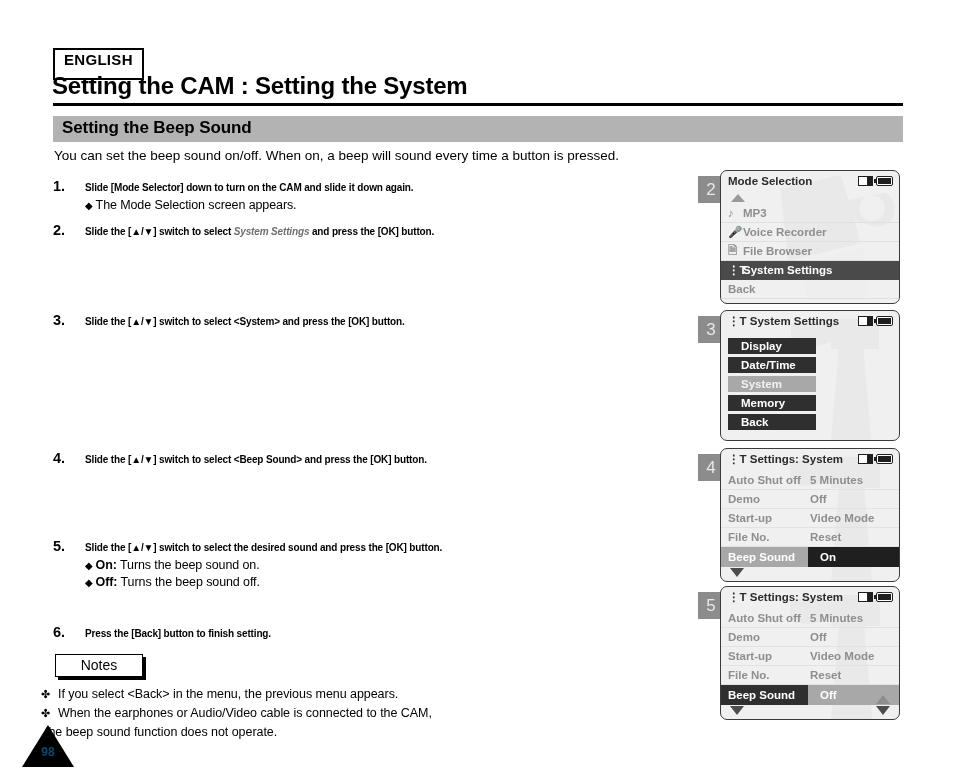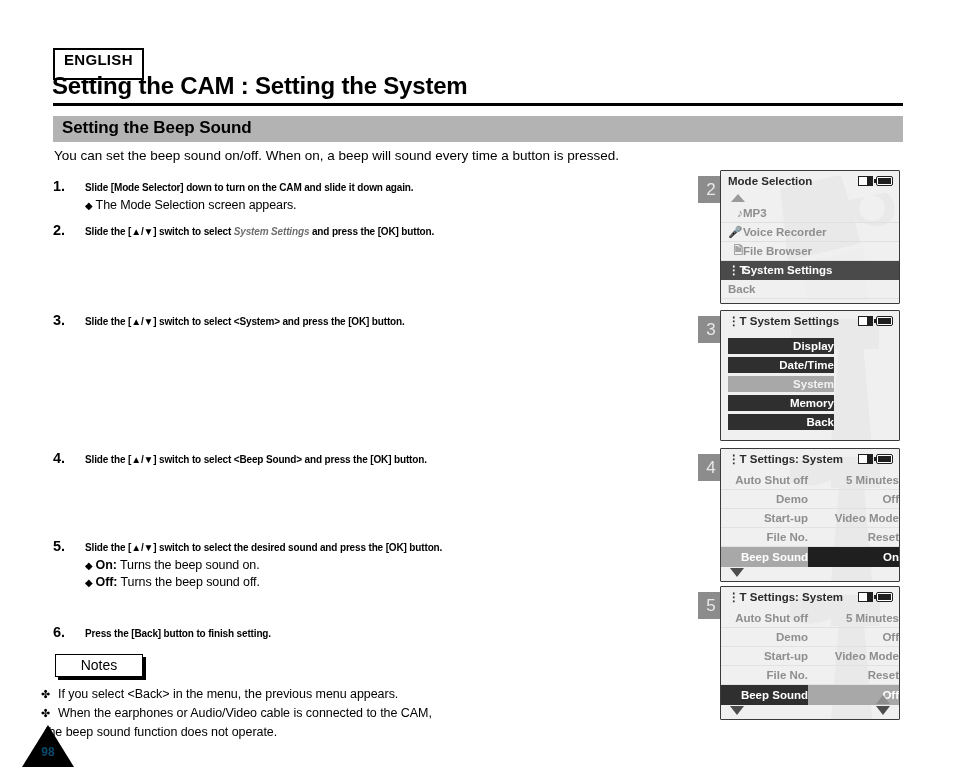--- a/index.html
+++ b/index.html
@@ -167,24 +167,23 @@
     font-size: 17px;
     text-align: center;
     line-height: 27px;
   }
   .lcd {
     position: absolute;
     left: 22px; top: 0;
     width: 180px;
     background: #f0f0f0;
     border: 1.5px solid #3a3a3a;
-    border-radius: 1px;
+    border-radius: 7px;
     overflow: hidden;
     box-sizing: border-box;
-    text-align: right;
   }
   .lcd-inner { position: relative; z-index: 2; }
   .watermark {
     position: absolute;
     right: 0; top: 0;
     width: 130px; height: 100%;
     z-index: 1;
     opacity: 1;
   }
   .lcd-head {
@@ -257,28 +256,28 @@
     width: 0; height: 0;
     border-left: 7px solid transparent;
     border-right: 7px solid transparent;
   }
   .arrow-up { border-bottom: 8px solid #9a9a9a; }
 
   
   .blist { padding: 7px 0 7px 0; }
   .brow {
     margin: 0 0 3px 7px;
-    width: 106px;
+    width: 88px;
     height: 16px;
     background: #2f2f2f;
     color: #fff;
     font-size: 11.5px;
     font-weight: bold;
     line-height: 16px;
-    padding-left: 5px;
+    padding-left: 13px;
     box-sizing: border-box;
   }
   .brow.sel { background: #a8a8a8; color: #f2f2f2; }
 
   
   .tlist { padding: 2px 0 0 0; }
   .trow {
     display: flex;
     height: 19px;
     align-items: center;

